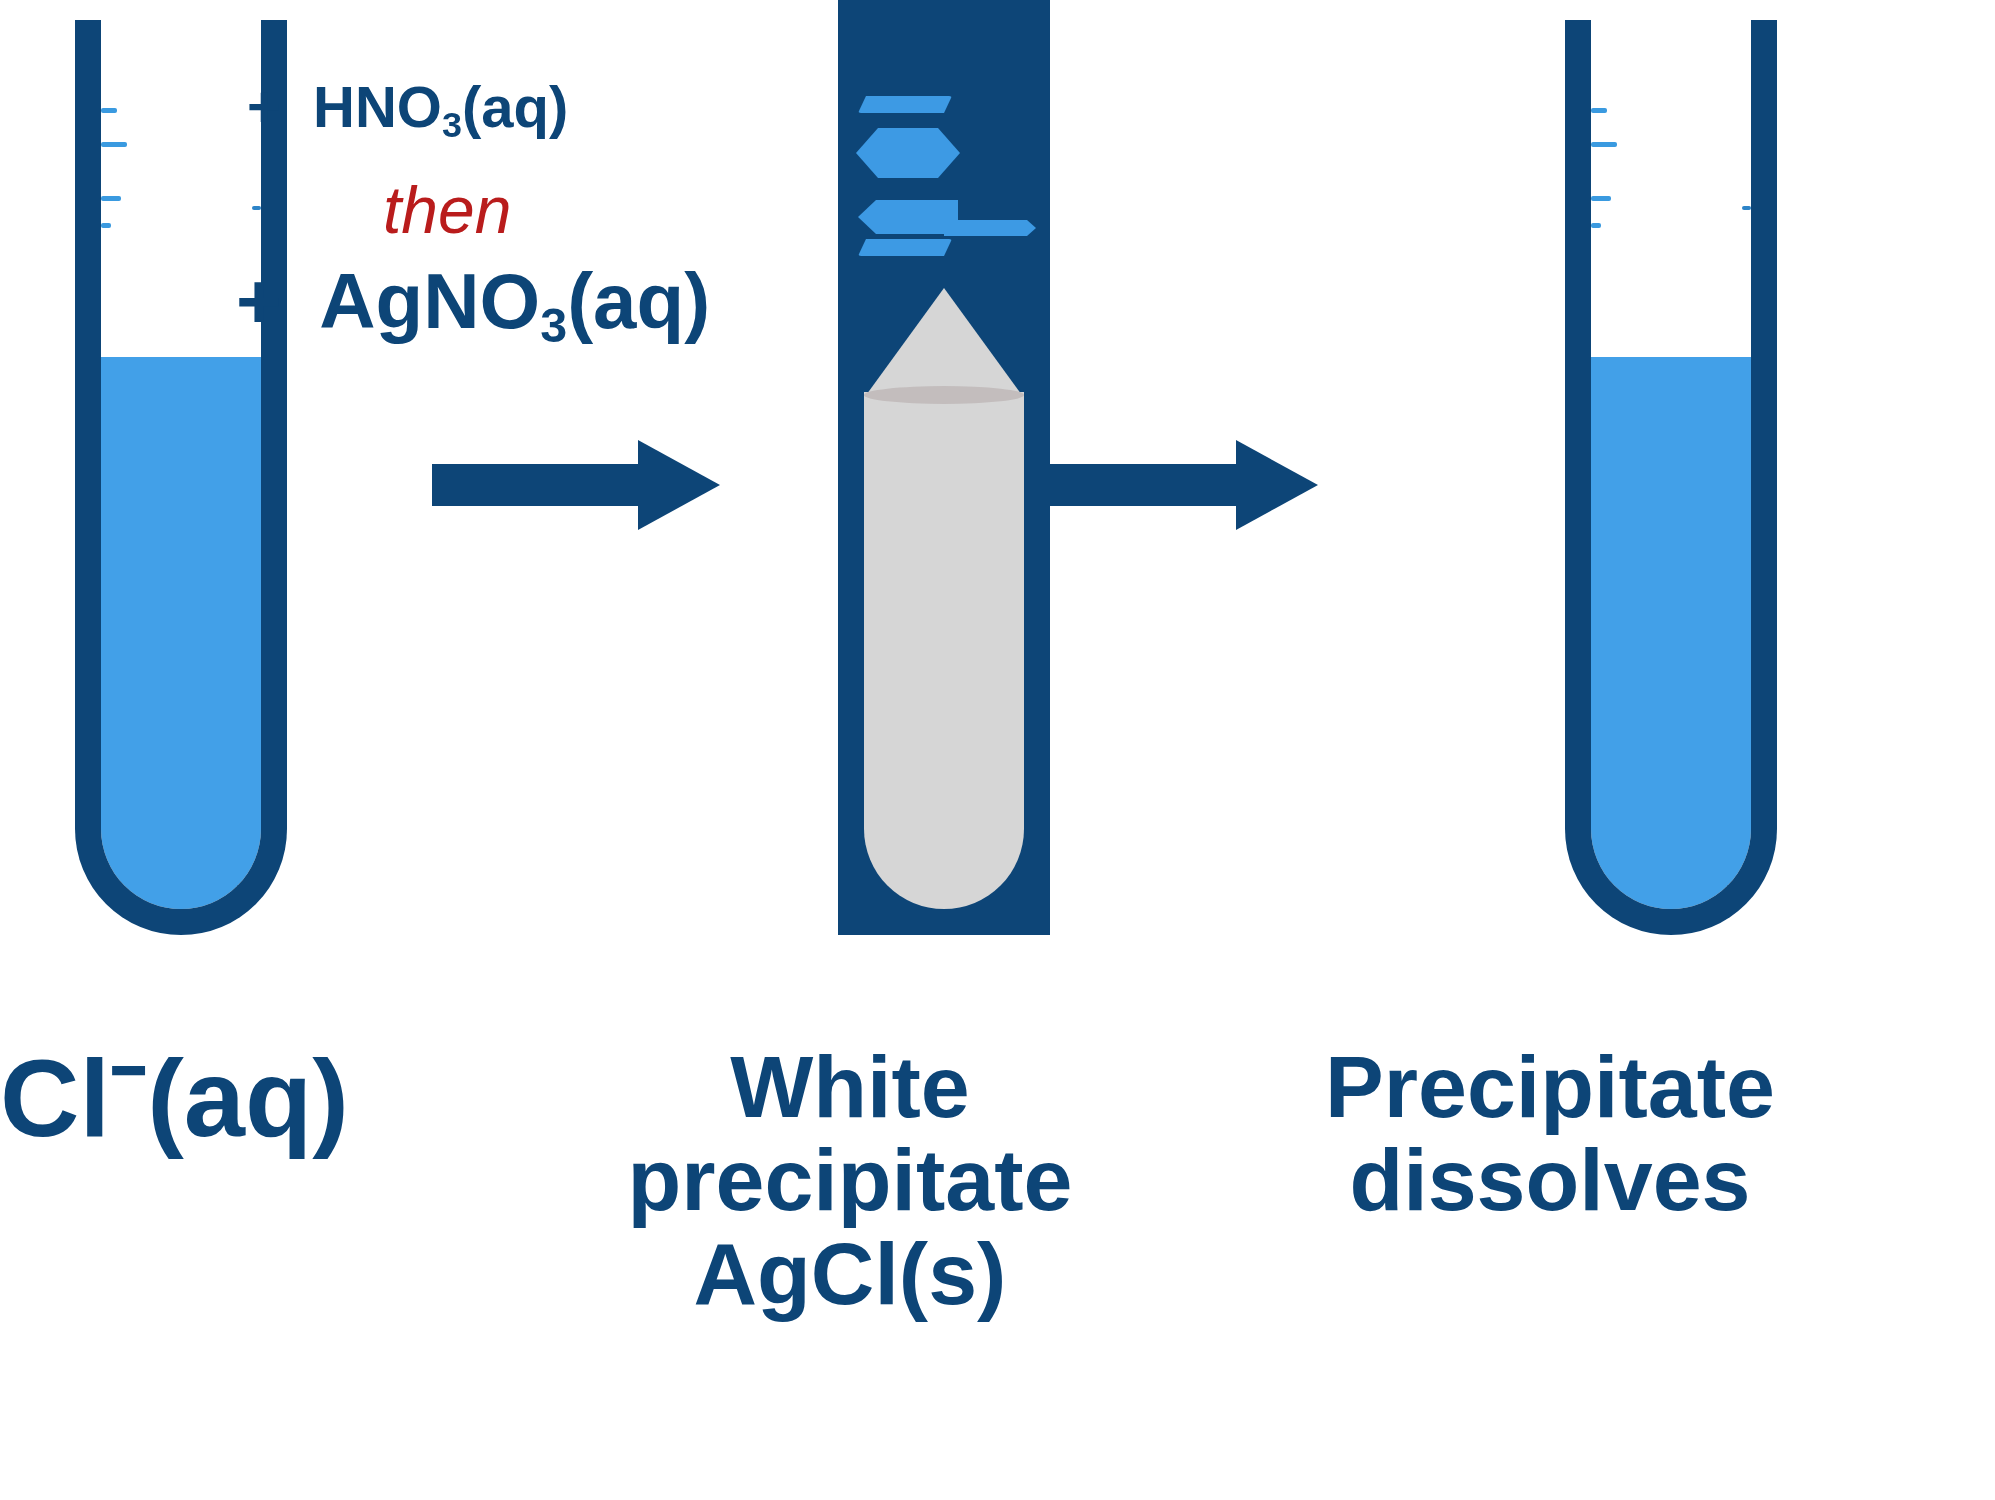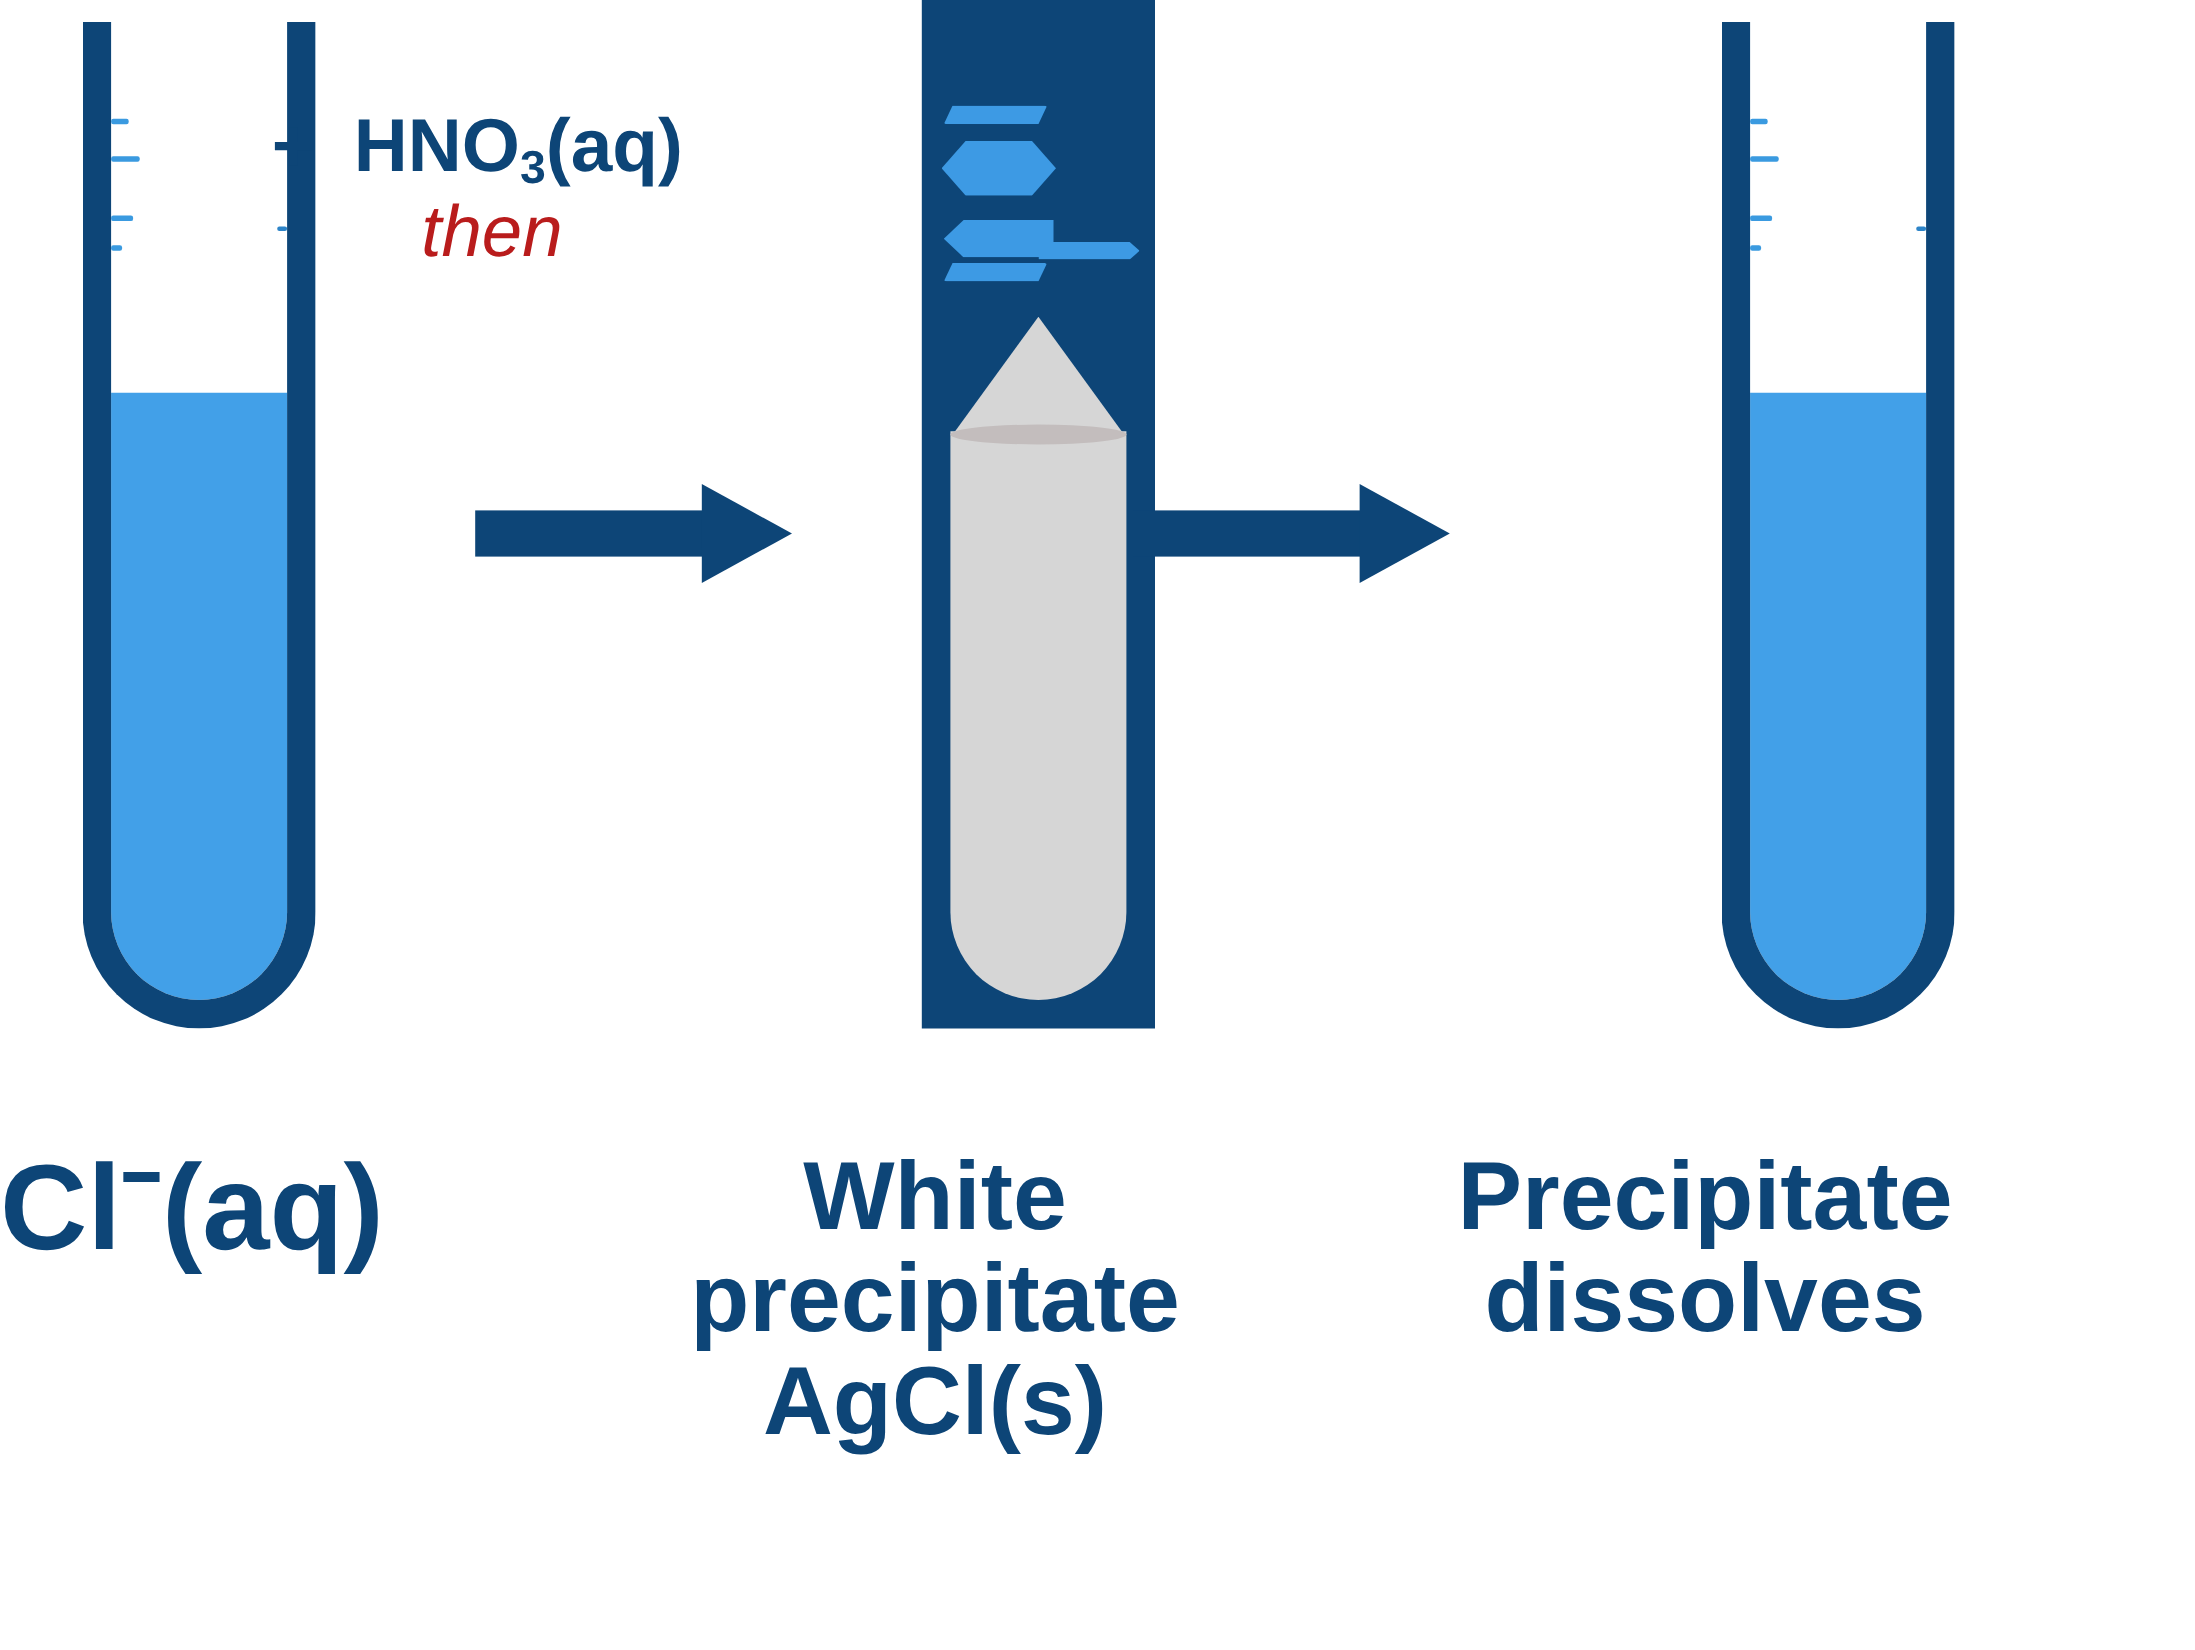--- a/index.html
+++ b/index.html
@@ -118,27 +118,31 @@
     <div class="liquid" style="top:337px;"></div>
     <div class="glass"></div>
 
     <div class="tick" style="left:26px;top:88px;width:16px;"></div>
     <div class="tick" style="left:26px;top:122px;width:26px;"></div>
     <div class="tick" style="left:26px;top:176px;width:20px;"></div>
     <div class="tick" style="left:26px;top:203px;width:10px;"></div>
     <div class="tick-r" style="right:26px;top:186px;width:9px;"></div>
   </div>
 
-  <div class="reagent" style="left:247px;top:78px;font-size:68px;margin-top:20px;">
+  <div class="reagent" style="left:247px;top:78px;font-size:58px;">
     <span>+</span>
     <span style="display:inline-block;width:16px;"></span><span>HNO</span><span class="sub">3</span><span>(aq)</span>
   </div>
 
   <div class="modifier" style="left:383px;top:172px;font-size:66px;">then</div>
 
+  <div class="reagent" style="left:236px;top:262px;font-size:78px;">
+    <span>+</span>
+    <span style="display:inline-block;width:16px;"></span><span>AgNO</span><span class="sub">3</span><span>(aq)</span>
+  </div>
 
   <div class="arrow" style="left:432px;top:440px;width:288px;height:90px;">
     <div class="shaft" style="top:24px;width:212px;height:42px;"></div>
     <div class="head" style="left:206px;top:0px;border-width:45px 0 45px 82px;"></div>
   </div>
 
   <div class="tube" style="left:838px;top:20px;width:212px;height:915px;">
     <div class="solid" style="top:372px;"></div>
     <div class="cone" style="top:268px;height:110px;"></div>
     <div class="cone-shade" style="top:366px;"></div>

